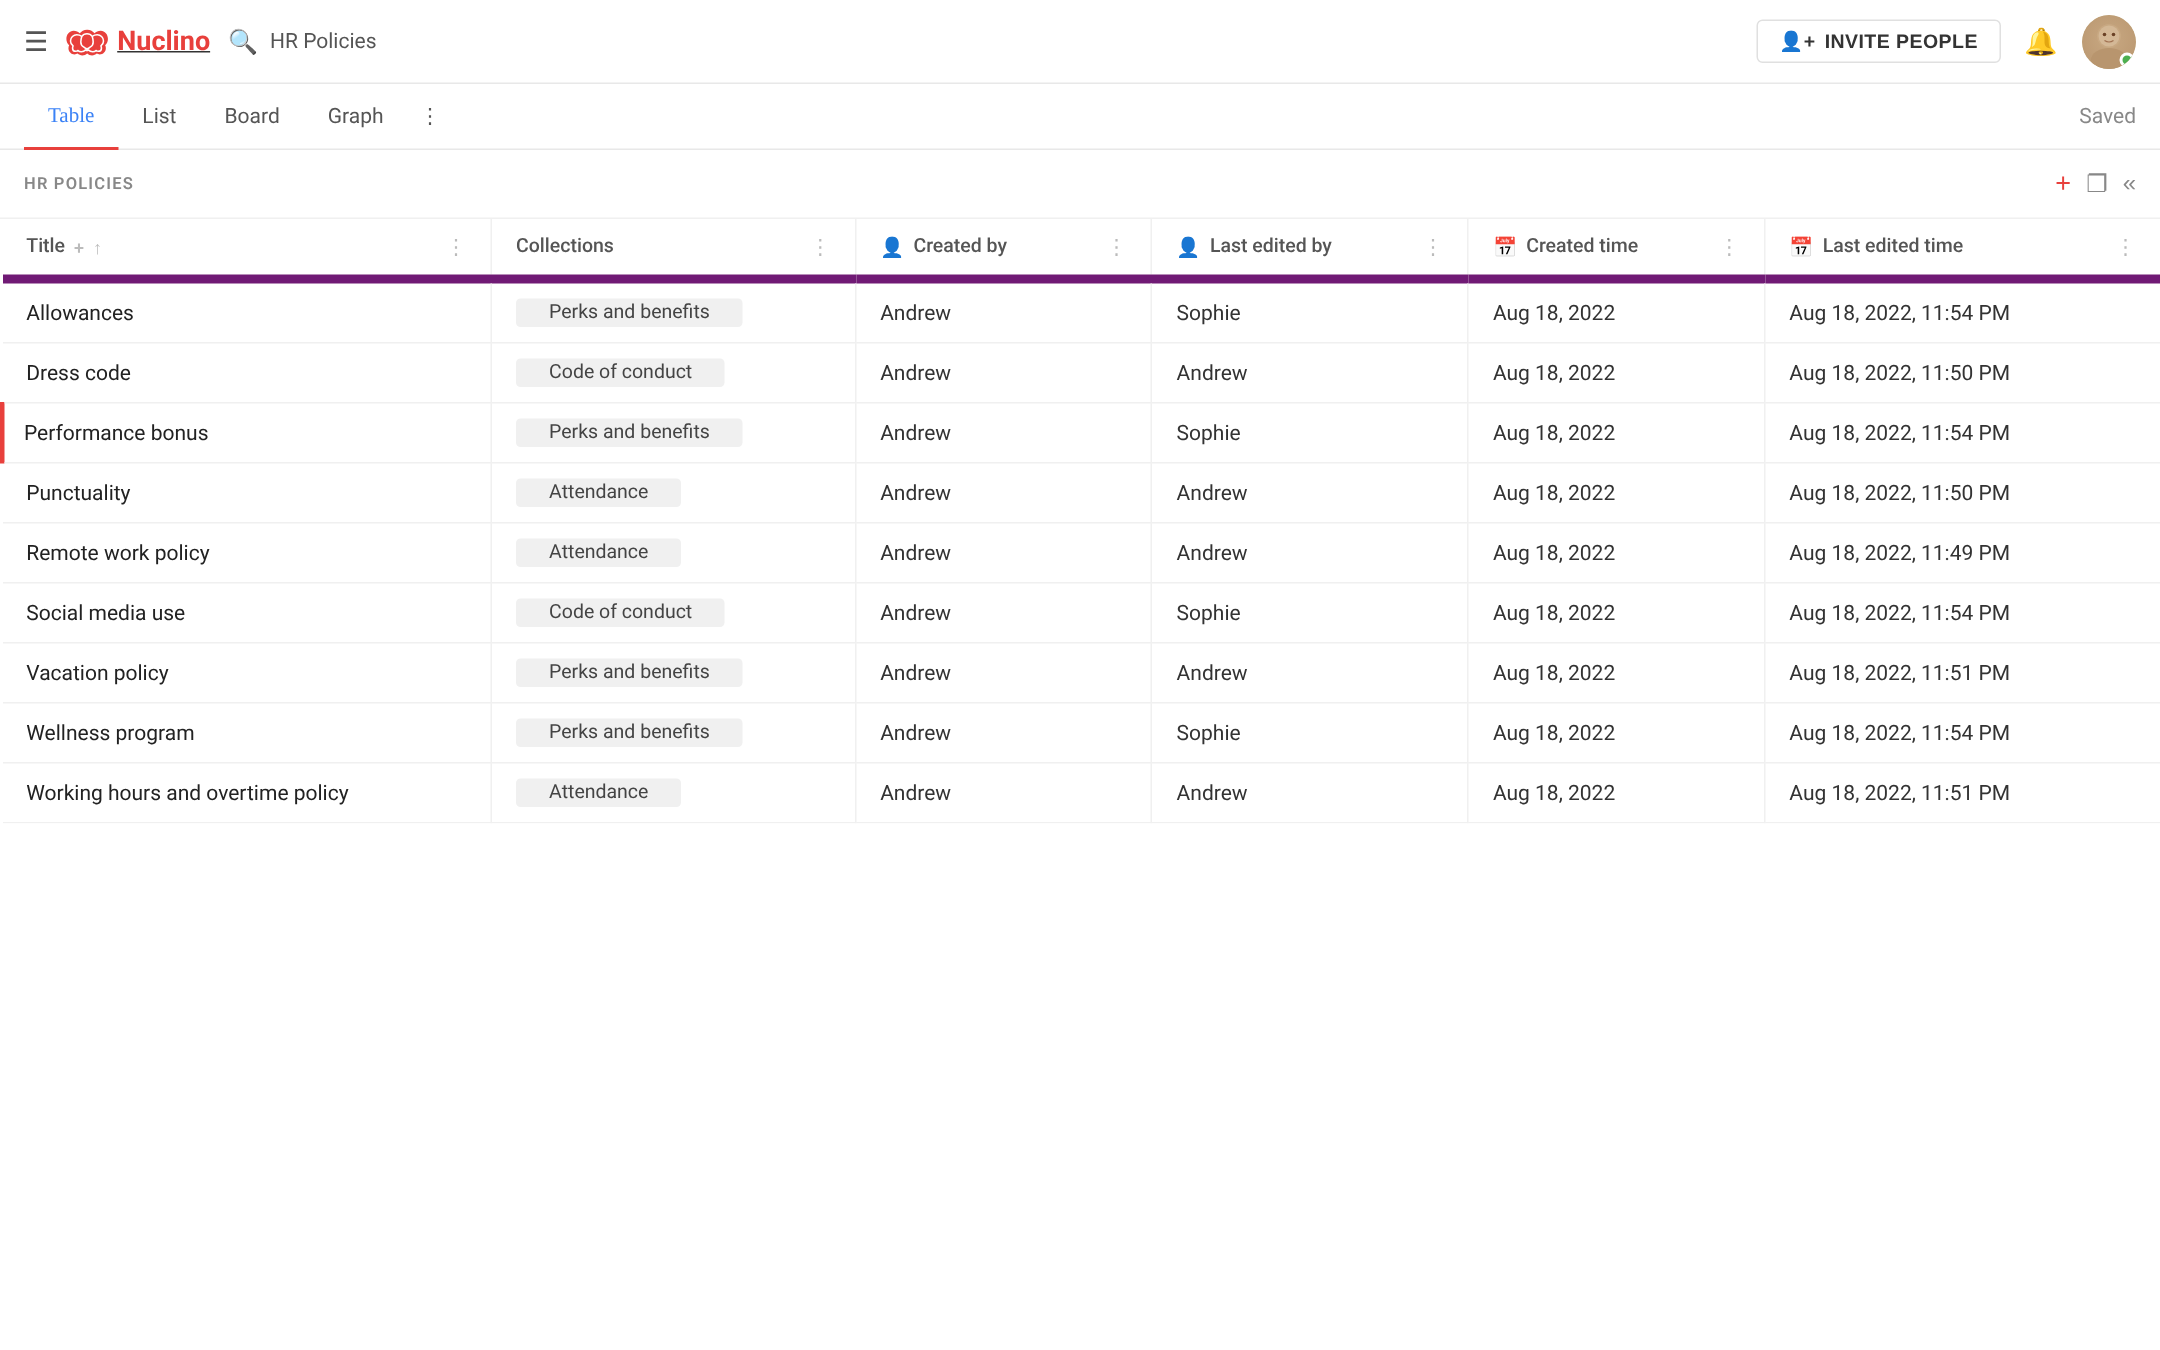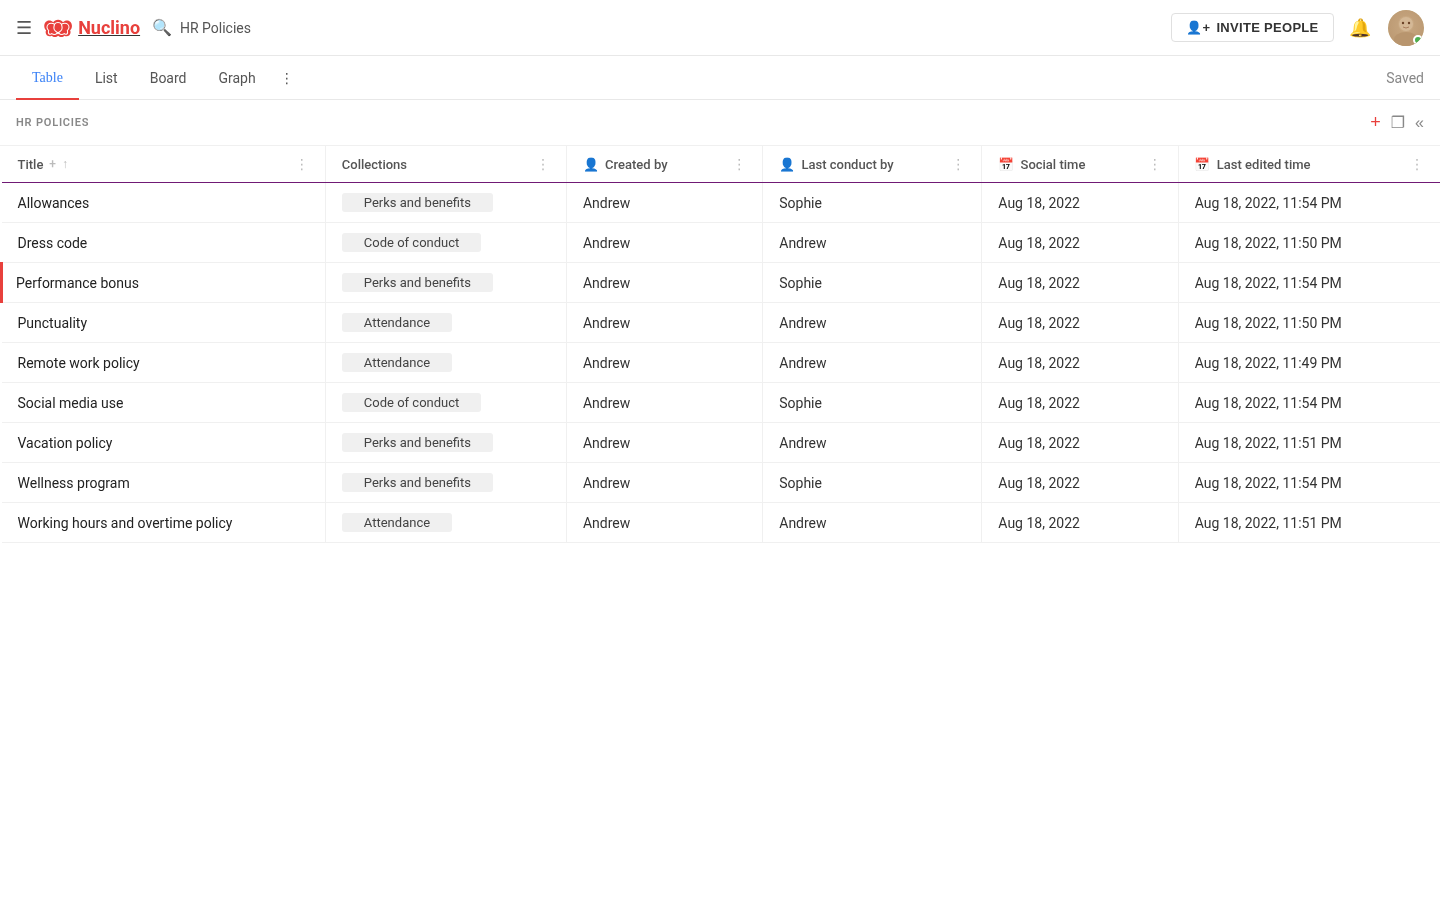--- a/index.html
+++ b/index.html
@@ -100,21 +100,21 @@
       border-collapse: collapse;
     }
     thead tr {
       background: #fff;
     }
     th {
       padding: 10px 16px;
       font-size: 13px;
       font-weight: 500;
       color: #555;
-      border-bottom: 1px solid #701a75;
+      border-bottom: 6px solid #701a75;
       border-right: 1px solid #f0f0f0;
       text-align: right;
       white-space: nowrap;
       position: relative;
     }
     th:last-child { border-right: none; }
     .th-inner { display: flex; align-items: center; gap: 6px; }
     .th-icon { font-size: 13px; color: #888; }
     .th-menu { margin-left: auto; color: #bbb; font-size: 14px; cursor: pointer; }
     .th-sort, .th-add { color: #bbb; font-size: 12px; cursor: pointer; }
@@ -245,28 +245,28 @@
         <th class="created-by-col">
           <div class="th-inner">
             <span class="th-icon">👤</span>
             <span>Created by</span>
             <span class="th-menu">⋮</span>
           </div>
         </th>
         <th class="last-edited-by-col">
           <div class="th-inner">
             <span class="th-icon">👤</span>
-            <span>Last conduct by</span>
+            <span>Last edited by</span>
             <span class="th-menu">⋮</span>
           </div>
         </th>
         <th class="created-time-col">
           <div class="th-inner">
             <span class="th-icon">📅</span>
-            <span>Social time</span>
+            <span>Created time</span>
             <span class="th-menu">⋮</span>
           </div>
         </th>
         <th class="last-edited-time-col">
           <div class="th-inner">
             <span class="th-icon">📅</span>
             <span>Last edited time</span>
             <span class="th-menu">⋮</span>
           </div>
         </th>

